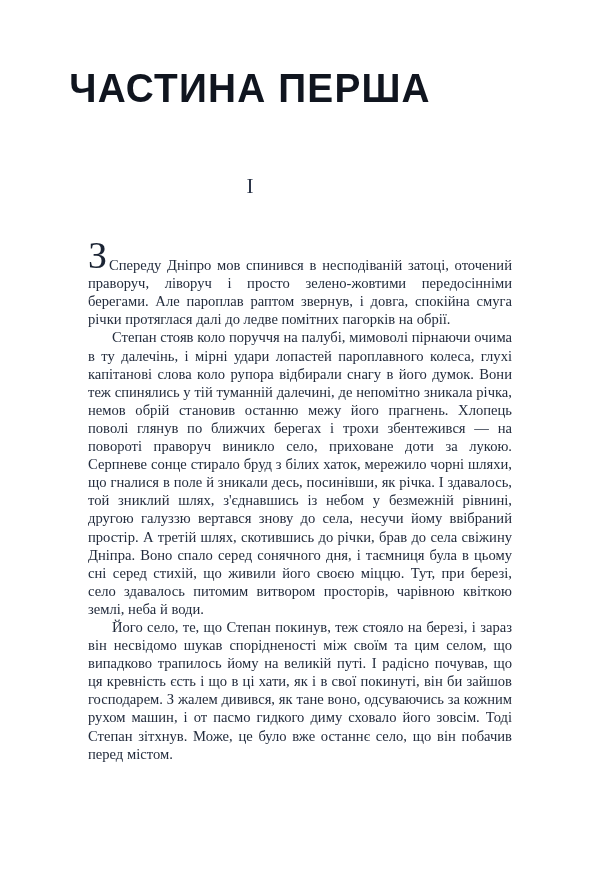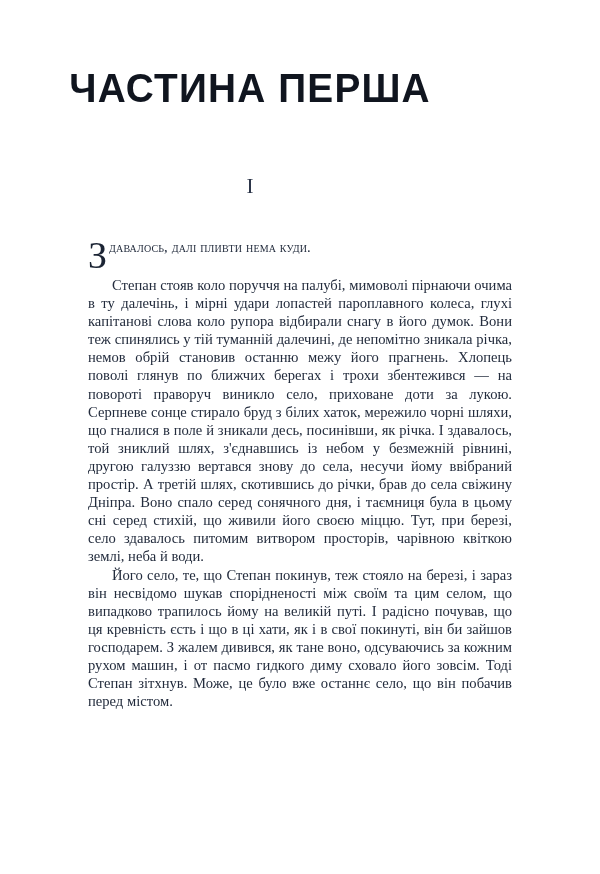--- a/index.html
+++ b/index.html
@@ -98,19 +98,19 @@
 <body>
 
 <div class="page">
 
   <div class="part-title">ЧАСТИНА ПЕРША</div>
 
   <div class="chapter-number">I</div>
 
   <div class="text-block">
     <p class="first">
-      <span class="dropcap">З</span><span class="smallcaps">давалось, далі пливти нема куди.</span><br>
+      <span class="dropcap">З</span><br><span>Спереду Дніпро мов спинився в несподіваній затоці, оточений праворуч, ліворуч і просто зелено-жовтими передосінніми берегами. Але пароплав раптом звернув, і довга, спокійна смуга річки протяглася далі до ледве помітних пагорків на обрії.</span>
     </p>
     <p><span>Степан стояв коло поруччя на палубі, мимоволі пірнаючи очима в ту далечінь, і мірні удари лопастей пароплавного колеса, глухі капітанові слова коло рупора відбирали снагу в його думок. Вони теж спинялись у тій туманній далечині, де непомітно зникала річка, немов обрій становив останню межу його прагнень. Хлопець поволі глянув по ближчих берегах і трохи збентежився — на повороті праворуч виникло село, приховане доти за лукою. Серпневе сонце стирало бруд з білих хаток, мережило чорні шляхи, що гналися в поле й зникали десь, посинівши, як річка. І здавалось, той зниклий шлях, з'єднавшись із небом у безмежній рівнині, другою галуззю вертався знову до села, несучи йому ввібраний простір. А третій шлях, скотившись до річки, брав до села свіжину Дніпра. Воно спало серед сонячного дня, і таємниця була в цьому сні серед стихій, що живили його своєю міццю. Тут, при березі, село здавалось питомим витвором просторів, чарівною квіткою землі, неба й води.</span></p>
     <p><span>Його село, те, що Степан покинув, теж стояло на березі, і зараз він несвідомо шукав спорідненості між своїм та цим селом, що випадково трапилось йому на великій путі. І радісно почував, що ця кревність єсть і що в ці хати, як і в свої покинуті, він би зайшов господарем. З жалем дивився, як тане воно, одсуваючись за кожним рухом машин, і от пасмо гидкого диму сховало його зовсім. Тоді Степан зітхнув. Може, це було вже останнє село, що він побачив перед містом.</span></p>
   </div>
 
 </div>
 
 </body></html>

